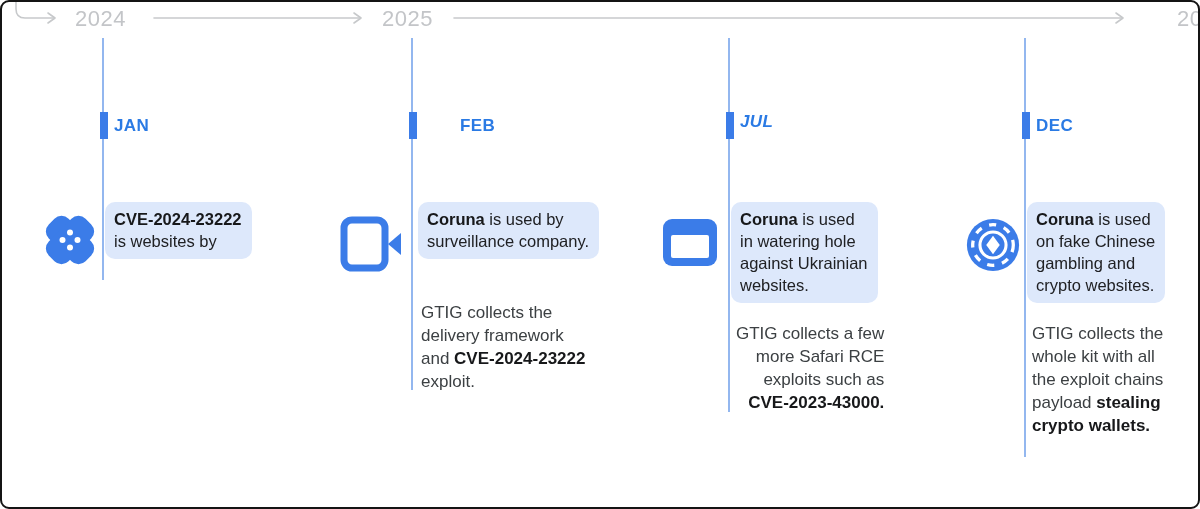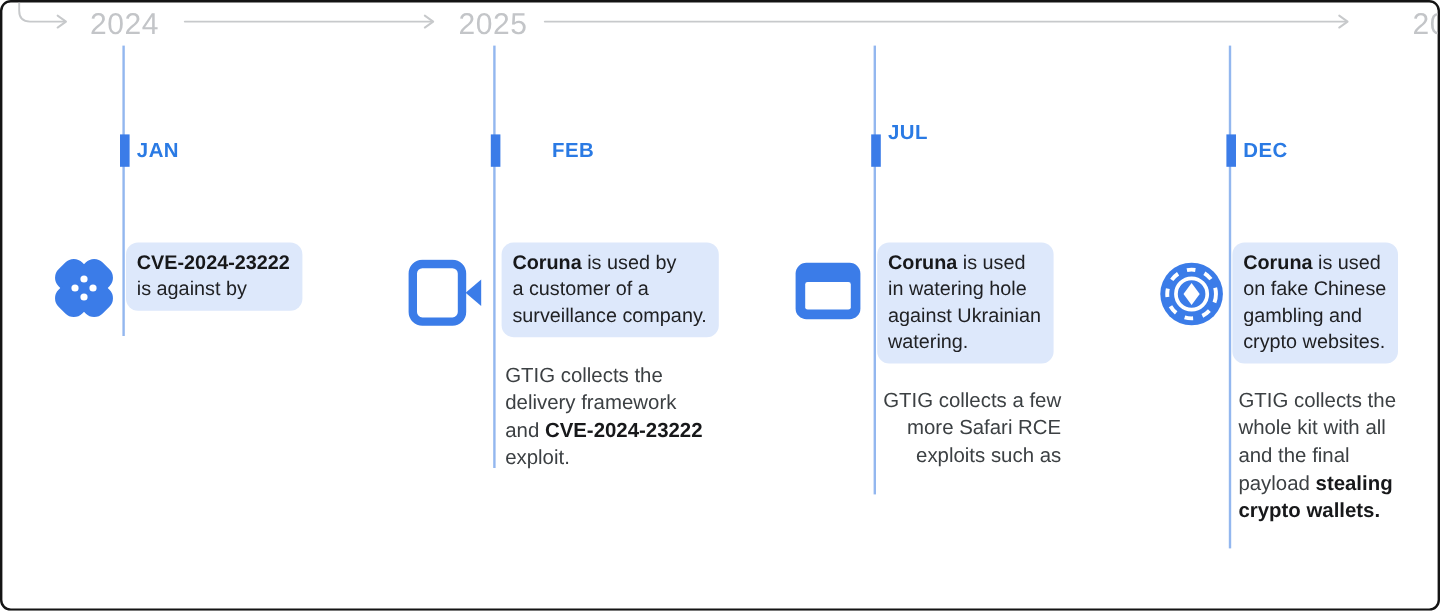--- a/index.html
+++ b/index.html
@@ -23,21 +23,21 @@
     height: 509px;
     background: #ffffff;
     border: 2px solid var(--border);
     border-radius: 9px;
     overflow: hidden;
   }
 
   .year {
     position: absolute;
     top: 4px;
-    font-size: 25px;
+    font-size: 22px;
     font-weight: 400;
     letter-spacing: 0.5px;
     color: var(--year);
     white-space: nowrap;
   }
 
   .axis-svg { position: absolute; left: 0; top: 0; }
   .axis-stroke { stroke: var(--arrow); stroke-width: 1.6; fill: none; stroke-linecap: round; stroke-linejoin: round; }
 
   .vline {
@@ -114,77 +114,77 @@
     <g transform="rotate(-45 30 30)">
         <rect class="icon-fill" x="4" y="16" width="52" height="28" rx="10"></rect>
       </g>
     <circle cx="30" cy="22.5" r="3" fill="#ffffff"></circle>
     <circle cx="22.5" cy="30" r="3" fill="#ffffff"></circle>
     <circle cx="37.5" cy="30" r="3" fill="#ffffff"></circle>
     <circle cx="30" cy="37.5" r="3" fill="#ffffff"></circle>
   </svg>
   <div class="event-box" style="left:103px; top:200px;">
       <div><b>CVE-2024-23222</b></div>
-      <div><span>is against by</span></div>
+      <div><span>is websites by</span></div>
     </div>
 
   <div class="vline" style="left:409px; top:36px; height:352px;"></div>
   <div class="tick" style="left:407px; top:110px;"></div>
   <div class="month" style="left:421px; top:114px;margin-left:37px;">FEB</div>
   <svg class="icon" style="left:338px; top:214px;" width="62" height="56" viewBox="0 0 62 56">
     <rect class="icon-stroke" x="4" y="4" width="41" height="48" rx="8" stroke-width="7"></rect>
     <path class="icon-fill" d="M48 28 L61 17 V39 Z"></path>
   </svg>
   <div class="event-box" style="left:416px; top:200px;">
       <div><b>Coruna</b><span> is used by</span></div>
-      <div><span>a customer of a</span></div>
       <div><span>surveillance company.</span></div>
     </div>
   <div class="note" style="left:419px; top:299px;">
       <div><span>GTIG collects the</span></div>
       <div><span>delivery framework</span></div>
       <div><span>and </span><b>CVE-2024-23222</b></div>
       <div><span>exploit.</span></div>
     </div>
 
   <div class="vline" style="left:726px; top:36px; height:374px;"></div>
   <div class="tick" style="left:724px; top:110px;"></div>
-  <div class="month" style="left:738px; top:99px;">JUL</div>
+  <div class="month" style="left:738px; top:110px;font-style:italic;">JUL</div>
   <svg class="icon" style="left:658px; top:212px;" width="60" height="57" viewBox="0 0 60 57">
     <rect class="icon-fill" x="3" y="5" width="54" height="47" rx="9"></rect>
     <rect x="11" y="21" width="38" height="23" rx="2" fill="#ffffff"></rect>
   </svg>
   <div class="event-box" style="left:729px; top:200px;">
       <div><b>Coruna</b><span> is used</span></div>
       <div><span>in watering hole</span></div>
       <div><span>against Ukrainian</span></div>
-      <div><span>watering.</span></div>
+      <div><span>websites.</span></div>
     </div>
   <div class="note" style="left:734px; top:320px;text-align:right;">
       <div><span>GTIG collects a few</span></div>
       <div><span>more Safari RCE</span></div>
       <div><span>exploits such as</span></div>
+      <div><b>CVE-2023-43000.</b></div>
     </div>
 
   <div class="vline" style="left:1022px; top:36px; height:419px;"></div>
   <div class="tick" style="left:1020px; top:110px;"></div>
   <div class="month" style="left:1034px; top:114px;">DEC</div>
   <svg class="icon" style="left:962px; top:214px;" width="58" height="58" viewBox="0 0 60 60">
     <circle class="icon-fill" cx="30" cy="30" r="27"></circle>
     <circle cx="30" cy="30" r="21" fill="none" stroke="#ffffff" stroke-width="3.4" stroke-dasharray="7.5 8.2"></circle>
     <circle cx="30" cy="30" r="13.5" fill="none" stroke="#ffffff" stroke-width="3.2"></circle>
     <path d="M30 20.5 L37 30 L30 39.5 L23 30 Z" fill="#ffffff"></path>
   </svg>
   <div class="event-box" style="left:1025px; top:200px;">
       <div><b>Coruna</b><span> is used</span></div>
       <div><span>on fake Chinese</span></div>
       <div><span>gambling and</span></div>
       <div><span>crypto websites.</span></div>
     </div>
   <div class="note" style="left:1030px; top:320px;">
       <div><span>GTIG collects the</span></div>
       <div><span>whole kit with all</span></div>
-      <div><span>and the final</span></div>
+      <div><span>the exploit chains</span></div>
       <div><span>payload </span><b>stealing</b></div>
       <div><b>crypto wallets.</b></div>
     </div>
 
 </div>
 
 </body></html>

